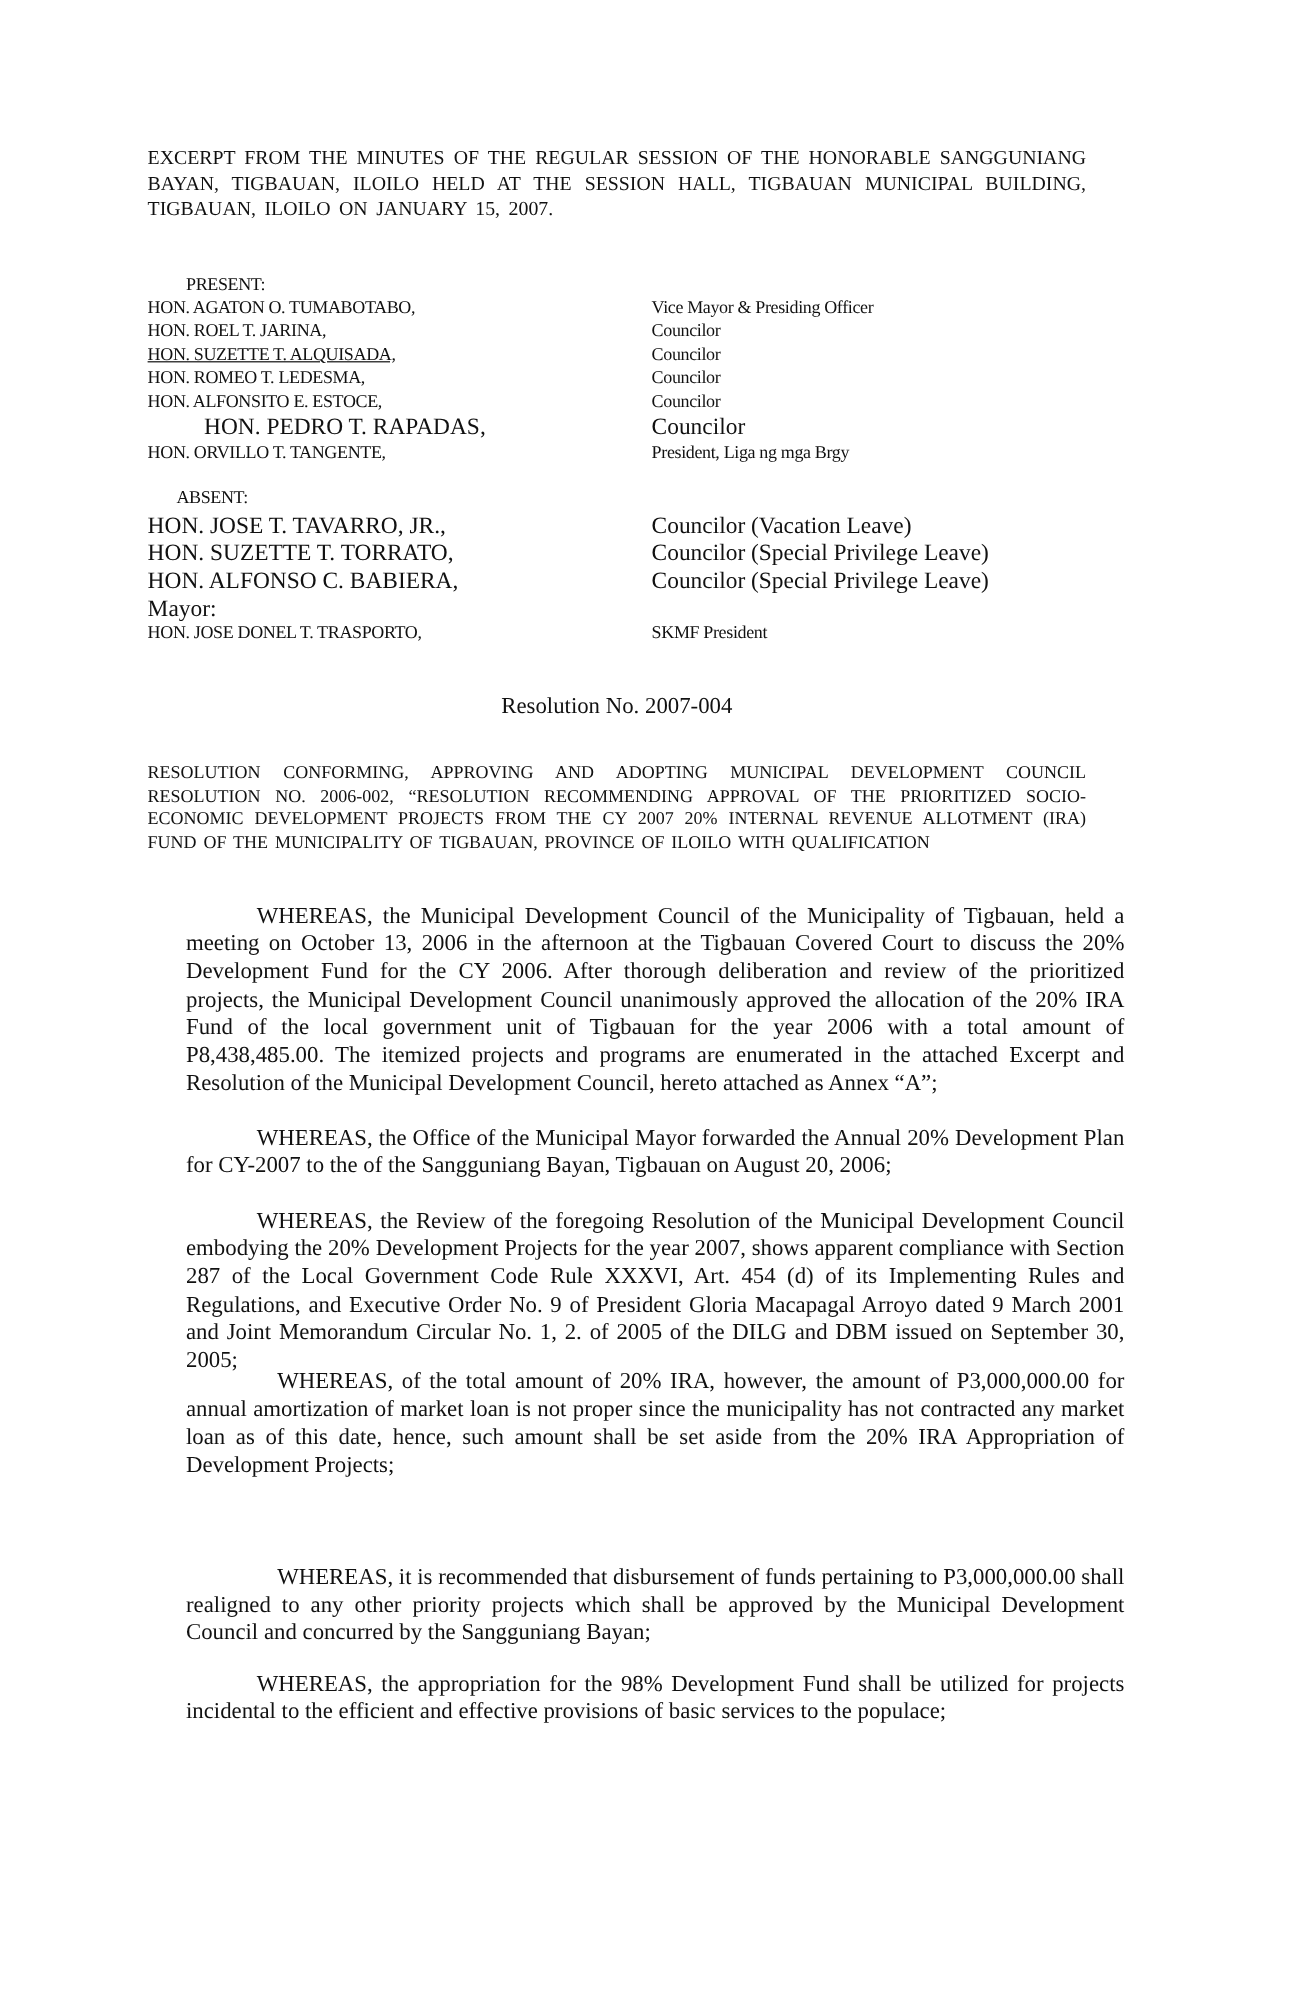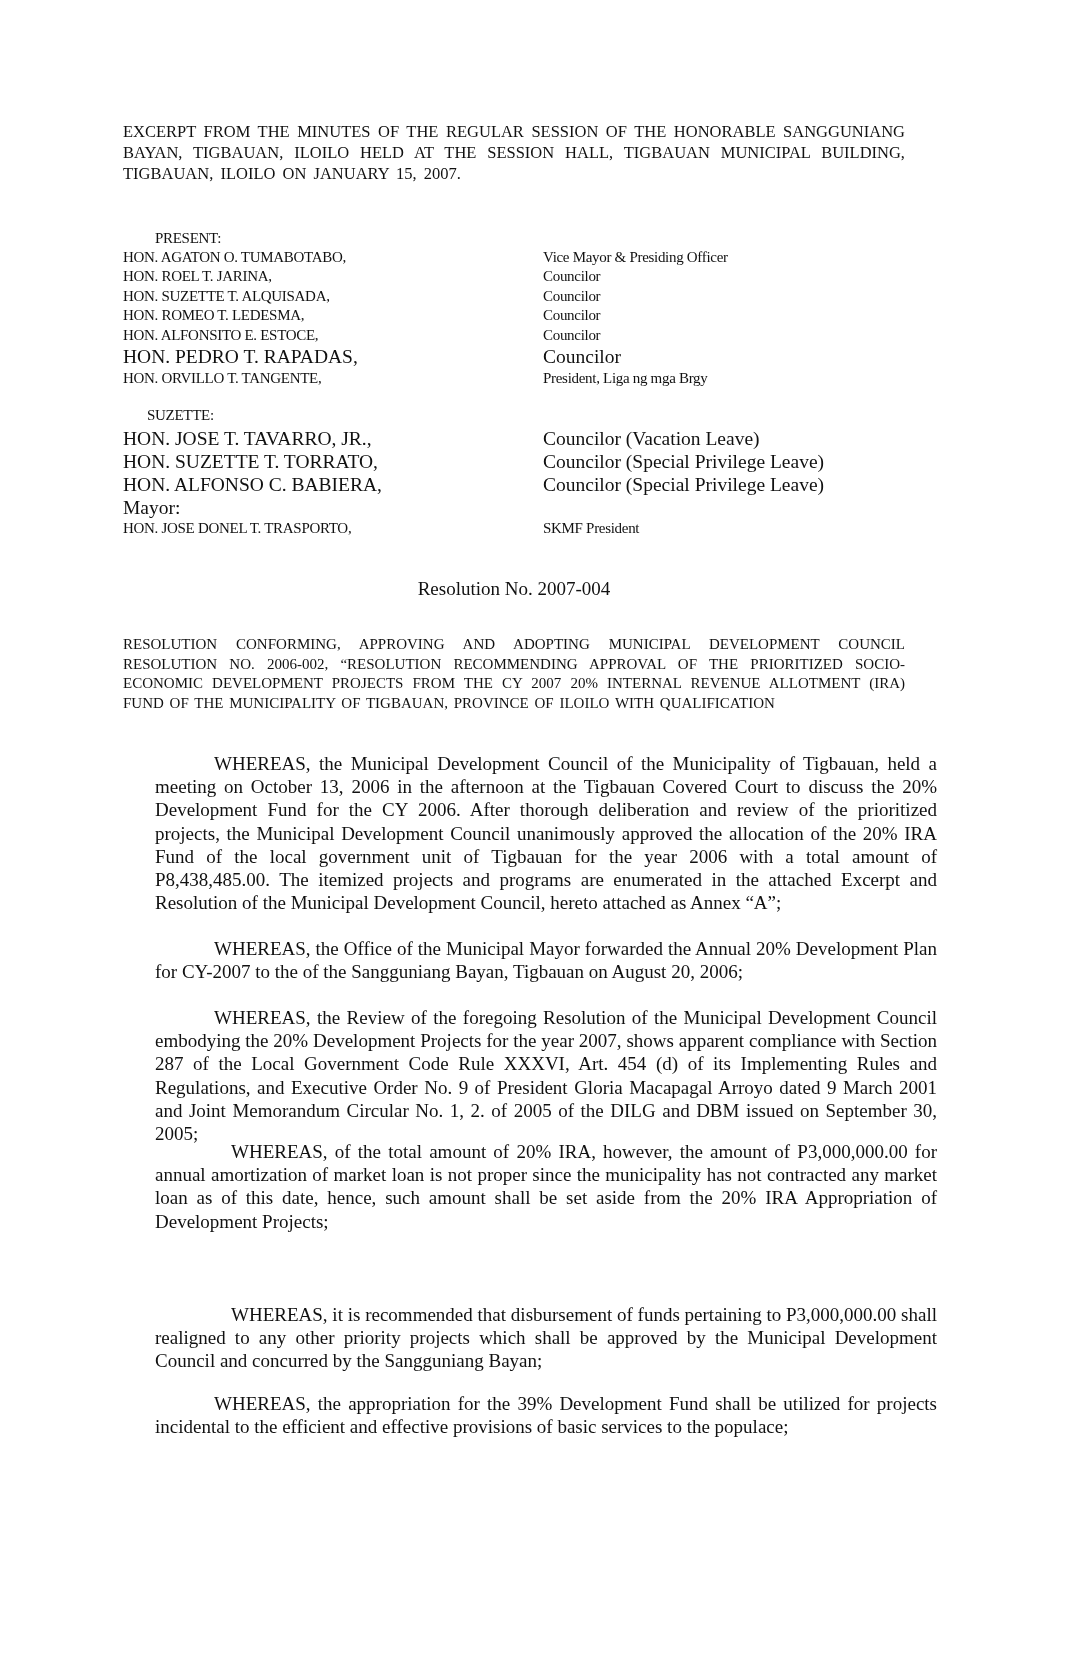--- a/index.html
+++ b/index.html
@@ -28,36 +28,36 @@
   <div class="blk just hdr">EXCERPT FROM THE MINUTES OF THE REGULAR SESSION OF THE HONORABLE SANGGUNIANG BAYAN, TIGBAUAN, ILOILO HELD AT THE SESSION HALL, TIGBAUAN MUNICIPAL BUILDING, TIGBAUAN, ILOILO ON JANUARY 15, 2007.</div>
 
   <div class="row sm" style="top:229px;margin-left:32px;">PRESENT:</div>
 
   <div class="row sm" style="top:248px;">HON. AGATON O. TUMABOTABO,</div>
   <div class="role sm" style="top:248px;">Vice Mayor &amp; Presiding Officer</div>
 
   <div class="row sm" style="top:267px;">HON. ROEL T. JARINA,</div>
   <div class="role sm" style="top:267px;">Councilor</div>
 
-  <div class="row sm" style="top:287px;">HON. SUZETTE T. ALQUISADA,</div>
+  <div class="row sm" style="top:287px;text-decoration:underline;">HON. SUZETTE T. ALQUISADA,</div>
   <div class="role sm" style="top:287px;">Councilor</div>
 
   <div class="row sm" style="top:306px;">HON. ROMEO T. LEDESMA,</div>
   <div class="role sm" style="top:306px;">Councilor</div>
 
   <div class="row sm" style="top:326px;">HON. ALFONSITO E. ESTOCE,</div>
   <div class="role sm" style="top:326px;">Councilor</div>
 
-  <div class="row lg" style="top:345px;">HON. PEDRO T. RAPADAS,</div>
+  <div class="row lg" style="top:345px;margin-left:47px;">HON. PEDRO T. RAPADAS,</div>
   <div class="role lg" style="top:345px;">Councilor</div>
 
   <div class="row sm" style="top:369px;">HON. ORVILLO T. TANGENTE,</div>
   <div class="role sm" style="top:369px;">President, Liga ng mga Brgy</div>
 
-  <div class="row sm" style="top:406px; left:147px;">SUZETTE:</div>
+  <div class="row sm" style="top:406px; left:147px;">ABSENT:</div>
 
   <div class="row lg" style="top:427px;">HON. JOSE  T. TAVARRO, JR.,</div>
   <div class="role lg" style="top:427px;">Councilor (Vacation Leave)</div>
 
   <div class="row lg" style="top:450px;">HON. SUZETTE T. TORRATO,</div>
   <div class="role lg" style="top:450px;">Councilor  (Special Privilege Leave)</div>
 
   <div class="row lg" style="top:473px;">HON. ALFONSO C. BABIERA,</div>
   <div class="role lg" style="top:473px;">Councilor (Special Privilege Leave)</div>
 
@@ -73,15 +73,15 @@
   <div class="blk just para ind1" style="top:752px;">WHEREAS, the Municipal Development Council of the Municipality of Tigbauan, held a meeting on October 13, 2006 in the afternoon at the Tigbauan Covered Court to discuss the 20% Development Fund for the CY 2006.  After thorough deliberation and review of the prioritized projects, the Municipal Development Council unanimously approved the allocation of the 20% IRA Fund of the local government unit of Tigbauan for the year 2006 with a total amount of P8,438,485.00.  The itemized projects and programs are enumerated in the attached Excerpt and Resolution of the Municipal Development Council, hereto attached as Annex “A”;</div>
 
   <div class="blk just para ind1" style="top:937px;">WHEREAS, the Office of the Municipal Mayor forwarded the Annual 20% Development Plan for CY-2007 to the of the Sangguniang Bayan, Tigbauan on August 20, 2006;</div>
 
   <div class="blk just para ind1" style="top:1006px;">WHEREAS, the Review of the foregoing Resolution of the Municipal Development Council embodying the 20% Development Projects for the year 2007, shows apparent compliance with Section 287 of the Local Government Code Rule XXXVI, Art. 454 (d) of its Implementing Rules and Regulations, and Executive Order No. 9 of President Gloria Macapagal Arroyo dated 9 March 2001 and Joint Memorandum Circular No. 1, 2. of 2005 of the DILG and DBM issued on September 30, 2005;</div>
 
   <div class="blk just para ind2" style="top:1140px;">WHEREAS, of the total amount of 20% IRA, however, the amount of P3,000,000.00 for annual amortization of market loan is not proper since the municipality has not contracted any market loan as of this date, hence, such amount shall be set aside from the 20% IRA Appropriation of Development Projects;</div>
 
   <div class="blk just para ind2" style="top:1303px;">WHEREAS, it is recommended that disbursement of funds pertaining to P3,000,000.00 shall realigned to any other priority projects which shall be approved by the Municipal Development Council and concurred by the Sangguniang Bayan;</div>
 
-  <div class="blk just para ind1" style="top:1392px;">WHEREAS, the appropriation for the 39% Development Fund shall be utilized for projects incidental  to  the efficient and effective provisions of basic services to the populace;</div>
+  <div class="blk just para ind1" style="top:1392px;">WHEREAS, the appropriation for the 98% Development Fund shall be utilized for projects incidental  to  the efficient and effective provisions of basic services to the populace;</div>
 
 </div>
 
 </body></html>

